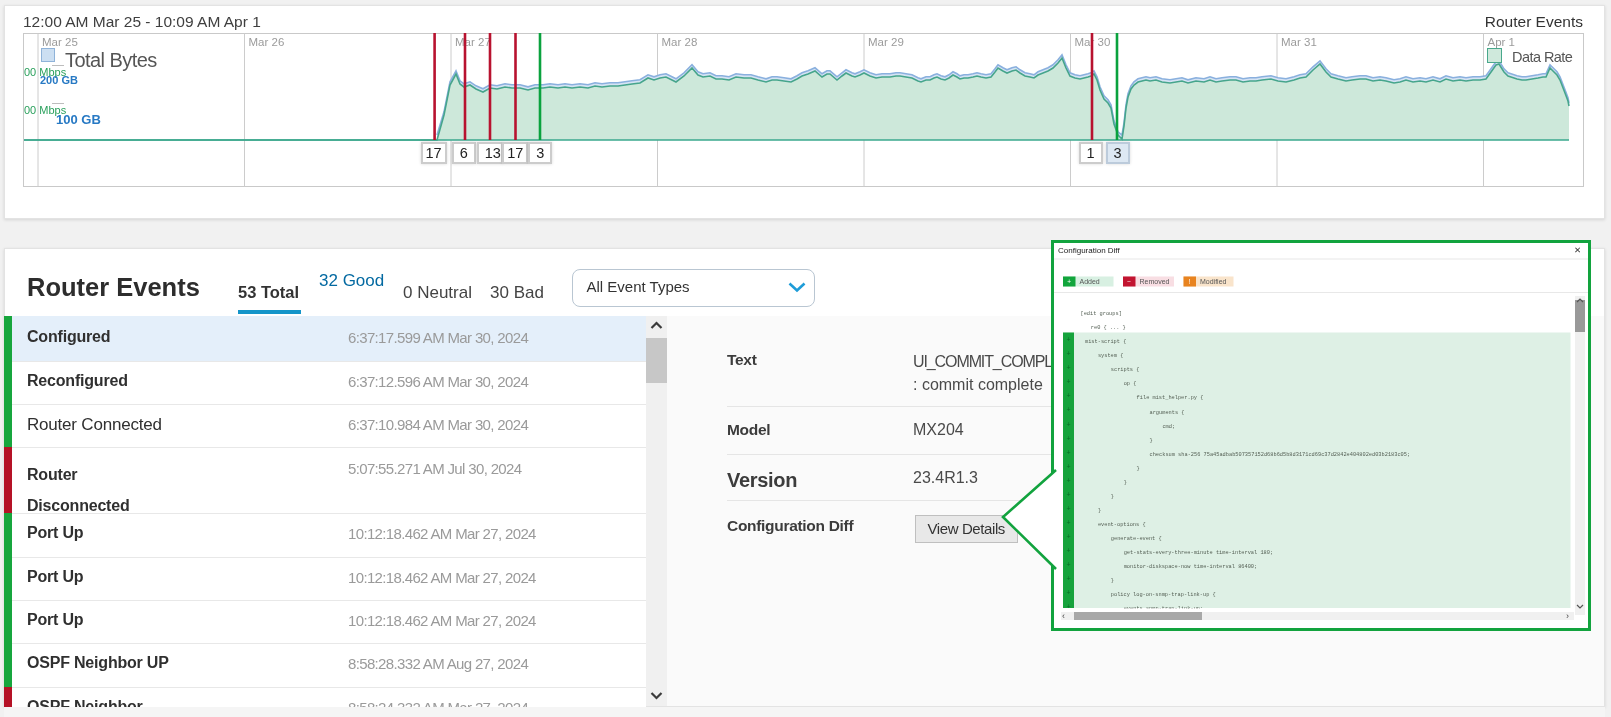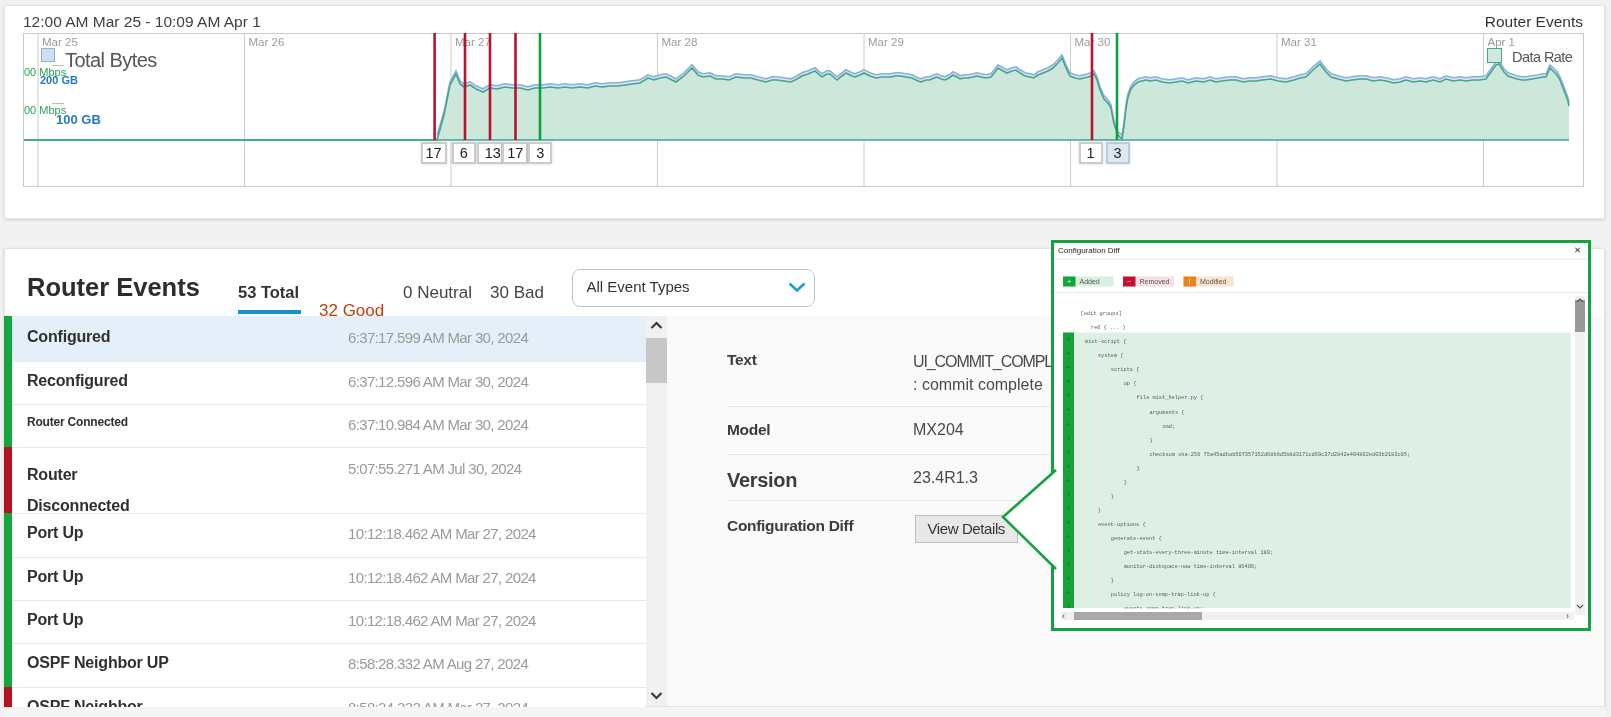--- a/index.html
+++ b/index.html
@@ -57,21 +57,21 @@
 <div style="position:absolute;left:476.8px;top:141.5px;width:26px;height:22px;background:#ffffff;border:2px solid #cccccc;box-sizing:border-box;font-size:14.5px;color:#222;text-align:right;line-height:19px;box-shadow:0 0 3px rgba(0,0,0,0.15)">13</div>
 <div style="position:absolute;left:502.3px;top:141.5px;width:26px;height:22px;background:#ffffff;border:2px solid #cccccc;box-sizing:border-box;font-size:14.5px;color:#222;text-align:center;line-height:19px;box-shadow:0 0 3px rgba(0,0,0,0.15)">17</div>
 <div style="position:absolute;left:528.3px;top:141.5px;width:24px;height:22px;background:#ffffff;border:2px solid #cccccc;box-sizing:border-box;font-size:14.5px;color:#222;text-align:center;line-height:19px;box-shadow:0 0 3px rgba(0,0,0,0.15)">3</div>
 <div style="position:absolute;left:1078.5px;top:141.5px;width:24px;height:22px;background:#ffffff;border:2px solid #cccccc;box-sizing:border-box;font-size:14.5px;color:#222;text-align:center;line-height:19px;box-shadow:0 0 3px rgba(0,0,0,0.15)">1</div>
 <div style="position:absolute;left:1105.5px;top:141.5px;width:24px;height:22px;background:#dde8f3;border:2px solid #bccbdb;box-sizing:border-box;font-size:14.5px;color:#222;text-align:center;line-height:19px;box-shadow:0 0 3px rgba(0,0,0,0.15)">3</div>
 
 <div class="abs" style="left:4px;top:248px;width:1601px;height:459px;background:#fff;border:1px solid #e3e3e3;box-sizing:border-box;box-shadow:0 1px 3px rgba(0,0,0,0.12)"></div>
 <div class="abs" style="left:27px;top:273px;font-size:25.5px;font-weight:bold;color:#2d2d2d">Router Events</div>
 <div class="abs" style="left:238px;top:283px;font-size:16.5px;font-weight:bold;color:#333">53 Total</div>
 <div class="abs" style="left:238px;top:310px;width:63px;height:3.5px;background:#1495c9"></div>
-<div class="abs" style="left:319px;top:301px;font-size:17px;color:#c2410c">32 Good</div>
+<div class="abs" style="left:319px;top:271px;font-size:17px;color:#0369a1">32 Good</div>
 <div class="abs" style="left:403px;top:283px;font-size:17px;color:#444">0 Neutral</div>
 <div class="abs" style="left:490px;top:283px;font-size:17px;color:#444">30 Bad</div>
 
 <div class="abs" style="left:572px;top:268.5px;width:243px;height:38px;background:#fff;border:1px solid #b9c6d2;border-radius:8px;box-sizing:border-box"></div>
 <div class="abs" style="left:586.5px;top:278px;font-size:15px;color:#333">All Event Types</div>
 <svg class="abs" style="left:788px;top:282px" width="18" height="11" viewBox="0 0 18 11">
     <path d="M1.5,1.5 L9,8.5 L16.5,1.5" fill="none" stroke="#1e9cd8" stroke-width="2.6"></path>
   </svg>
 
 <div class="abs" style="left:667px;top:316px;width:937px;height:390px;background:#fafafa"></div>
@@ -81,21 +81,21 @@
 <div style="position:absolute;left:4px;top:316px;width:642px;height:44.5px;background:#e4effa;box-sizing:border-box"></div>
 <div style="position:absolute;left:4px;top:316px;width:8px;height:44.5px;background:#17a63d"></div>
 <div style="position:absolute;left:27px;top:327.8px;font-size:16px;letter-spacing:-0.2px;font-weight:bold;color:#303030">Configured</div>
 <div style="position:absolute;left:348px;top:328.8px;font-size:15px;letter-spacing:-0.65px;color:#9a9a9a">6:37:17.599 AM Mar 30, 2024</div>
 <div style="position:absolute;left:4px;top:360.5px;width:642px;height:43px;background:#ffffff;border-top:1px solid #e8e8e8;box-sizing:border-box"></div>
 <div style="position:absolute;left:4px;top:360.5px;width:8px;height:43px;background:#17a63d"></div>
 <div style="position:absolute;left:27px;top:371.5px;font-size:16px;letter-spacing:-0.2px;font-weight:bold;color:#303030">Reconfigured</div>
 <div style="position:absolute;left:348px;top:372.5px;font-size:15px;letter-spacing:-0.65px;color:#9a9a9a">6:37:12.596 AM Mar 30, 2024</div>
 <div style="position:absolute;left:4px;top:403.5px;width:642px;height:43px;background:#ffffff;border-top:1px solid #e8e8e8;box-sizing:border-box"></div>
 <div style="position:absolute;left:4px;top:403.5px;width:8px;height:43px;background:#17a63d"></div>
-<div style="position:absolute;left:27px;top:414.5px;font-size:12px;letter-spacing:-0.2px;font-weight:bold;color:#303030">Router Connected</div>
+<div style="position:absolute;left:27px;top:414.5px;font-size:17px;letter-spacing:-0.2px;font-weight:normal;color:#303030">Router Connected</div>
 <div style="position:absolute;left:348px;top:415.5px;font-size:15px;letter-spacing:-0.65px;color:#9a9a9a">6:37:10.984 AM Mar 30, 2024</div>
 <div style="position:absolute;left:4px;top:446.5px;width:642px;height:66.5px;background:#ffffff;border-top:1px solid #e8e8e8;box-sizing:border-box"></div>
 <div style="position:absolute;left:4px;top:446.5px;width:8px;height:66.5px;background:#b51226"></div>
 <div style="position:absolute;left:27px;top:458.5px;font-size:16px;letter-spacing:-0.2px;font-weight:bold;color:#303030;line-height:31px">Router<br>Disconnected</div>
 <div style="position:absolute;left:348px;top:459.5px;font-size:15px;letter-spacing:-0.65px;color:#9a9a9a">5:07:55.271 AM Jul 30, 2024</div>
 <div style="position:absolute;left:4px;top:513px;width:642px;height:43.5px;background:#ffffff;border-top:1px solid #e8e8e8;box-sizing:border-box"></div>
 <div style="position:absolute;left:4px;top:513px;width:8px;height:43.5px;background:#17a63d"></div>
 <div style="position:absolute;left:27px;top:524.2px;font-size:16px;letter-spacing:-0.2px;font-weight:bold;color:#303030">Port Up</div>
 <div style="position:absolute;left:348px;top:525.2px;font-size:15px;letter-spacing:-0.65px;color:#9a9a9a">10:12:18.462 AM Mar 27, 2024</div>
 <div style="position:absolute;left:4px;top:556.5px;width:642px;height:43.5px;background:#ffffff;border-top:1px solid #e8e8e8;box-sizing:border-box"></div>

